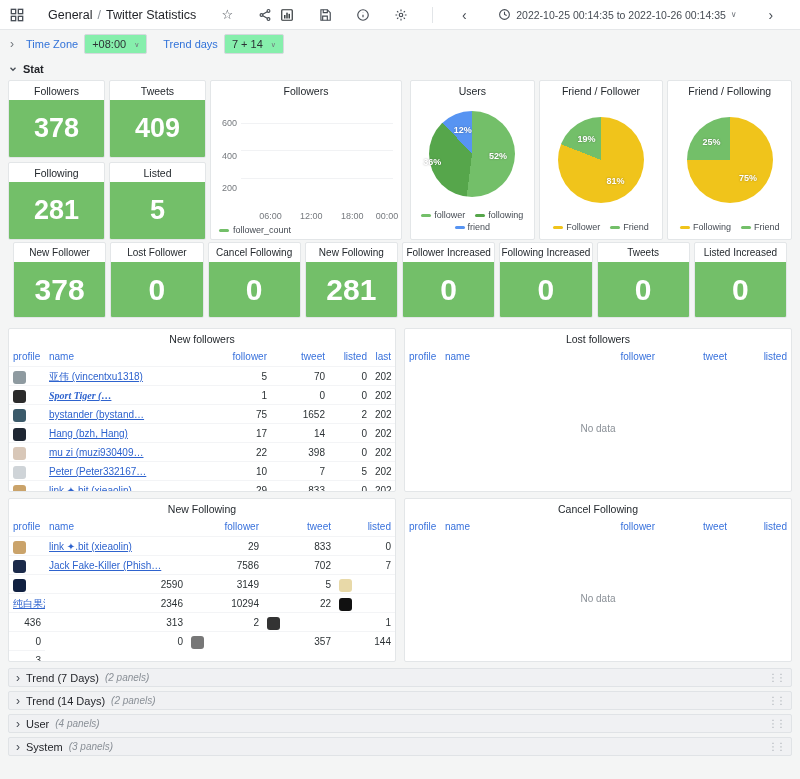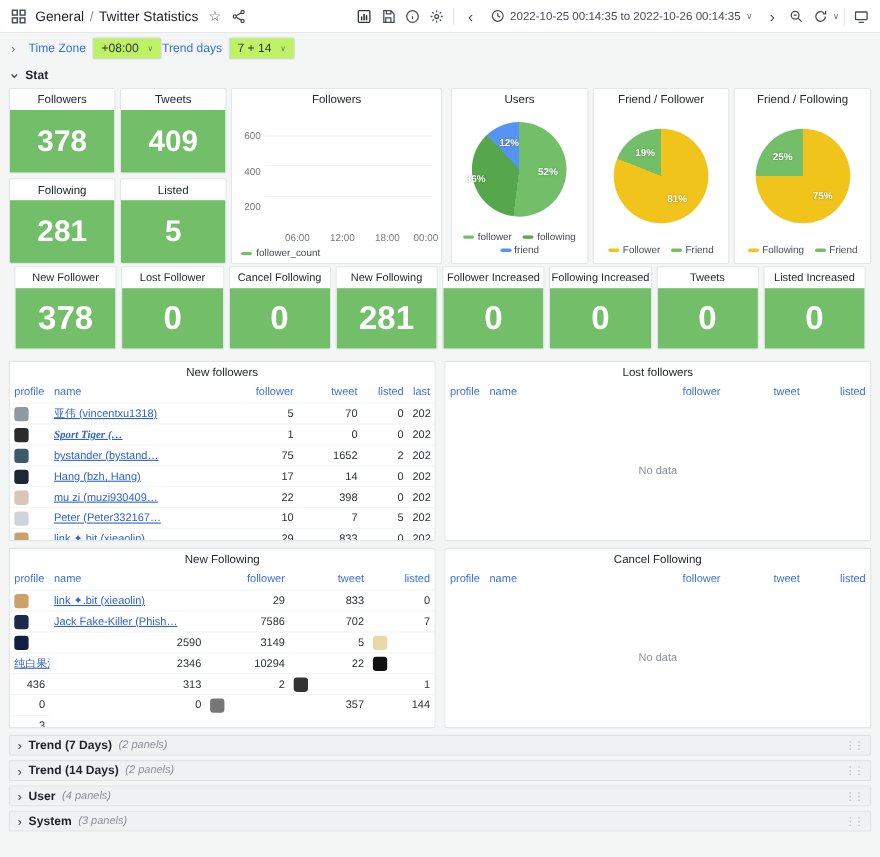--- a/index.html
+++ b/index.html
@@ -2,40 +2,40 @@
 <html><head>
 <meta charset="utf-8">
 <style>
   *{box-sizing:border-box;margin:0;padding:0}
   html,body{background:#F4F5F5}
   body{width:800px;height:779px;overflow:hidden;font-family:"Liberation Sans",sans-serif;color:#1F2126;font-size:11px}
   .app{width:800px;height:779px;overflow:hidden;display:flex;flex-direction:column}
 
   
   .topbar{height:30px;flex:none;background:#FFFFFF;border-bottom:1px solid #E5E7E9;display:flex;align-items:center;justify-content:space-between;padding:0 6px}
-  .tb-group{display:flex;align-items:center;gap:0}
+  .tb-group{display:flex;align-items:center;gap:16px}
   .tbicon{width:22px;height:22px;display:flex;align-items:center;justify-content:center;color:#464C54;cursor:pointer;border-radius:2px}
   .tbicon svg{width:14px;height:14px}
   .tbicon.dark{color:#2C3235}
   .breadcrumb{display:flex;align-items:center;gap:5px;margin:0 4px;font-size:12.5px;color:#1F2126;white-space:nowrap}
   .breadcrumb .sep{color:#8A9097}
   .breadcrumb a{cursor:pointer}
   .star-glyph{font-size:13px;line-height:1}
   .tb-divider{width:1px;height:16px;background:#E2E5E8;margin:0 4px}
   .timepicker{display:flex;align-items:center;gap:5px;height:22px;padding:0 7px;border:none;background:transparent;font-family:inherit;font-size:10.5px;color:#464C54;cursor:pointer;white-space:nowrap}
   .timepicker svg{width:13px;height:13px}
   .caret-txt{font-size:8px;color:#70757C;line-height:1}
   .chev-txt{font-size:14px;color:#464C54;line-height:1}
 
   
   .submenu{height:28px;flex:none;display:flex;align-items:center;gap:10px;padding:0 8px}
   .nav-toggle{background:none;border:none;font-size:12px;color:#70757C;cursor:pointer;padding:0 2px;font-family:inherit}
   .var-group{display:flex;align-items:center;gap:6px}
   .var-label{font-size:11px;font-weight:500;color:#3273D9}
-  .var-select{display:flex;align-items:center;gap:8px;height:20px;padding:0 7px;background:#bef264;border:1px solid #D5D9DD;border-radius:2px;font-size:11px;color:#2C3235;cursor:pointer}
+  .var-select{display:flex;align-items:center;gap:8px;height:20px;padding:0 7px;background:#86efac;border:1px solid #D5D9DD;border-radius:2px;font-size:11px;color:#2C3235;cursor:pointer}
   .var-select .caret-txt{font-size:7px}
 
   
   .section-header{height:18px;flex:none;display:flex;align-items:center;gap:5px;padding:0 8px;margin:2px 0;cursor:pointer}
   .section-header svg{width:10px;height:10px;color:#464C54}
   .section-title{font-size:11px;font-weight:700;color:#1F2126}
 
   .panel{background:#fff;border:1px solid #E3E6E8;border-radius:2px;display:flex;flex-direction:column;overflow:hidden}
   .panel-title{height:19px;flex:none;display:flex;align-items:center;justify-content:center;font-size:10.5px;font-weight:500;color:#24292E;white-space:nowrap;overflow:hidden}
 
@@ -83,21 +83,21 @@
   .td.num{text-align:right}
   .avatar{width:13px;height:13px;border-radius:3px;display:inline-block;vertical-align:middle}
   .name-link{color:#2E63CE;text-decoration:underline;cursor:pointer}
   .name-link.fancy{font-family:"Liberation Serif",serif;font-style:italic;font-weight:700}
   .no-data{flex:1;display:flex;align-items:center;justify-content:center;color:#8A9097;font-size:10px}
 
   
   .rows-wrap{display:flex;flex-direction:column;gap:4px;padding:0 8px;margin-top:6px;flex:none}
   .dash-row{height:19px;display:flex;align-items:center;gap:6px;background:#F0F1F3;border:1px solid #E0E3E6;border-radius:2px;padding:0 7px;cursor:pointer}
   .row-chev{font-size:12px;color:#464C54;line-height:1}
-  .row-title{font-size:11px;font-weight:700;color:#1F2126}
+  .row-title{font-size:11px;font-weight:400;color:#1F2126}
   .row-count{font-size:10px;font-style:italic;color:#8A9097}
   .row-drag{margin-left:auto;color:#ADB2B8;font-size:10px;letter-spacing:-2px;cursor:grab}
 </style>
 </head>
 <body>
 
 <div class="app">
 
   <header class="topbar">
     <div class="tb-group">

